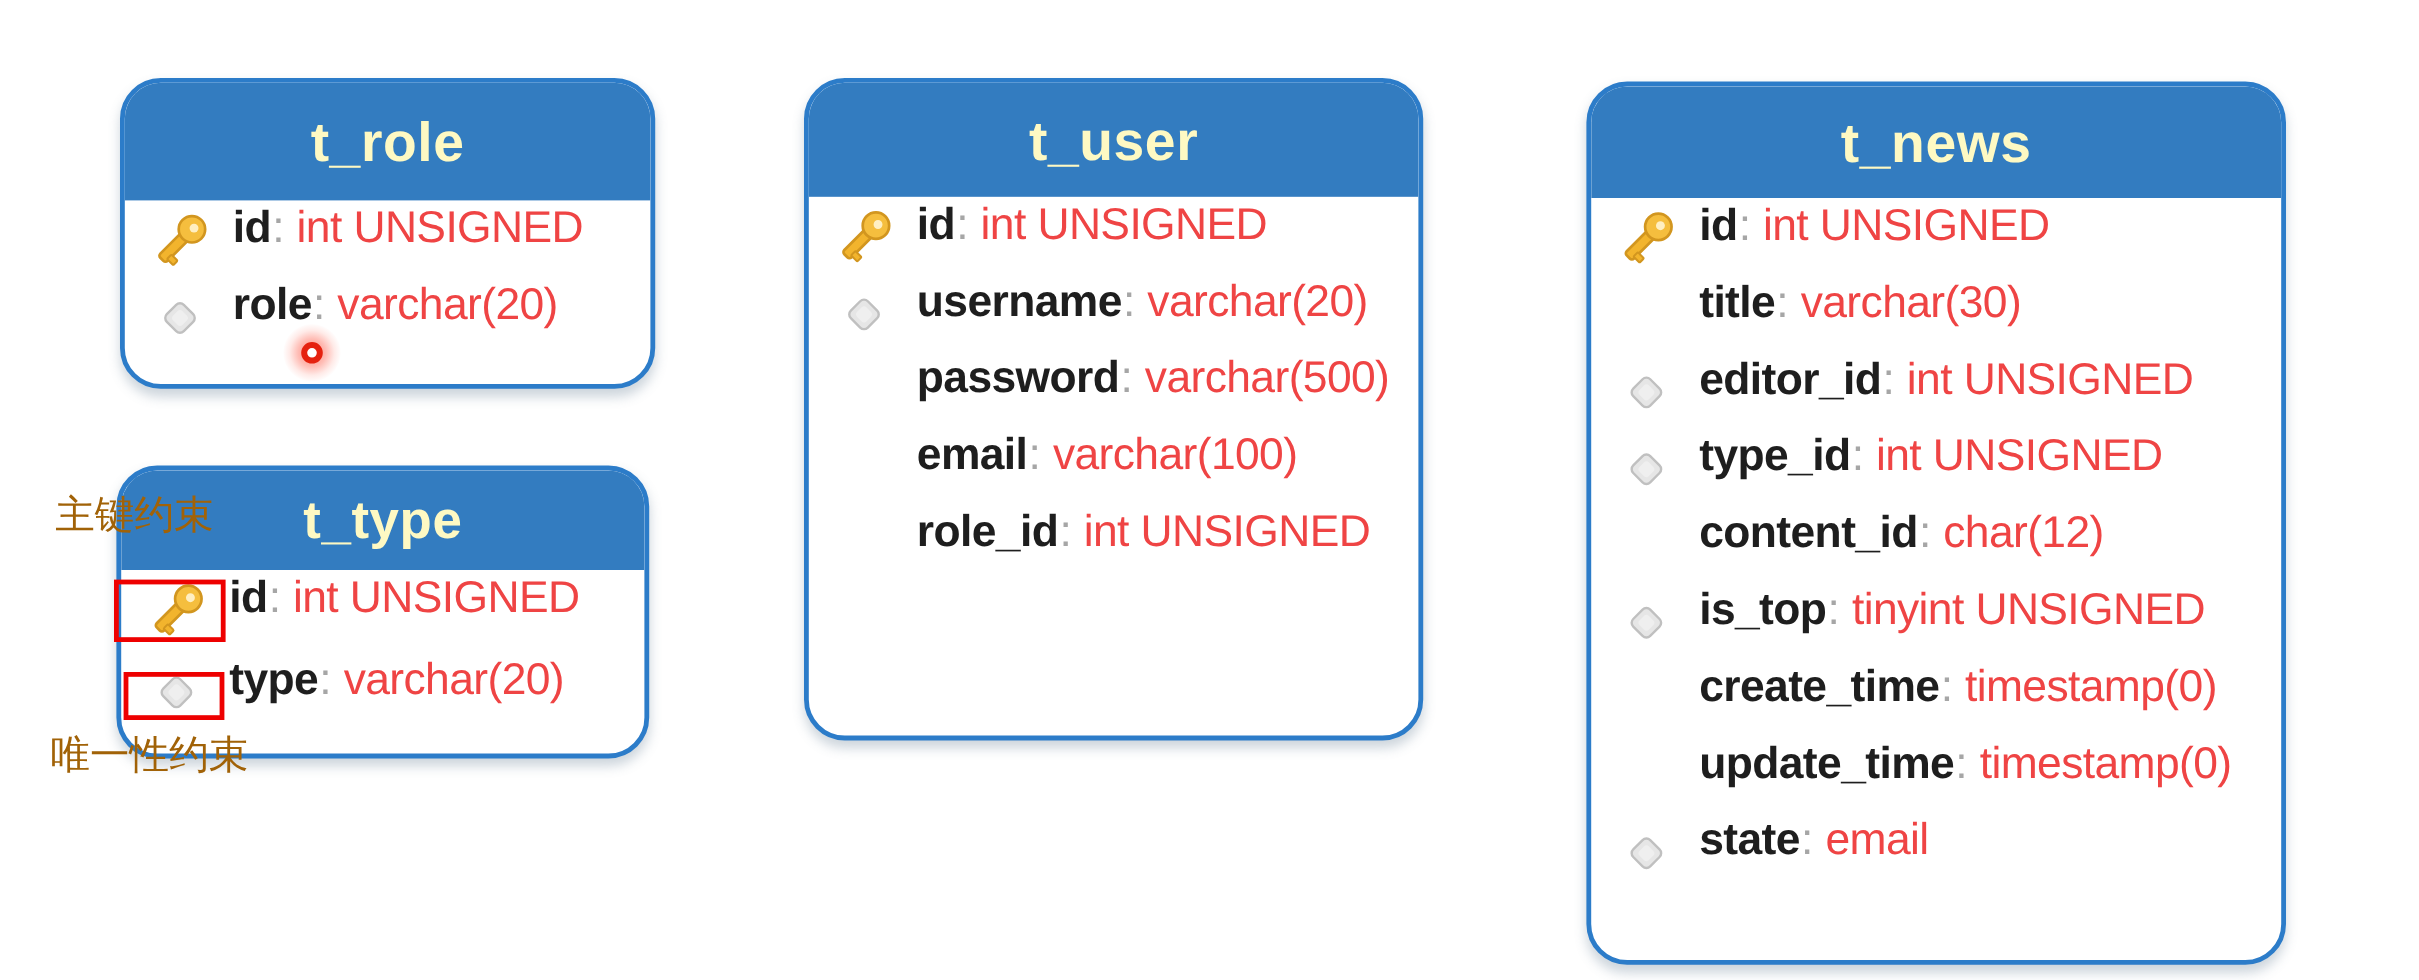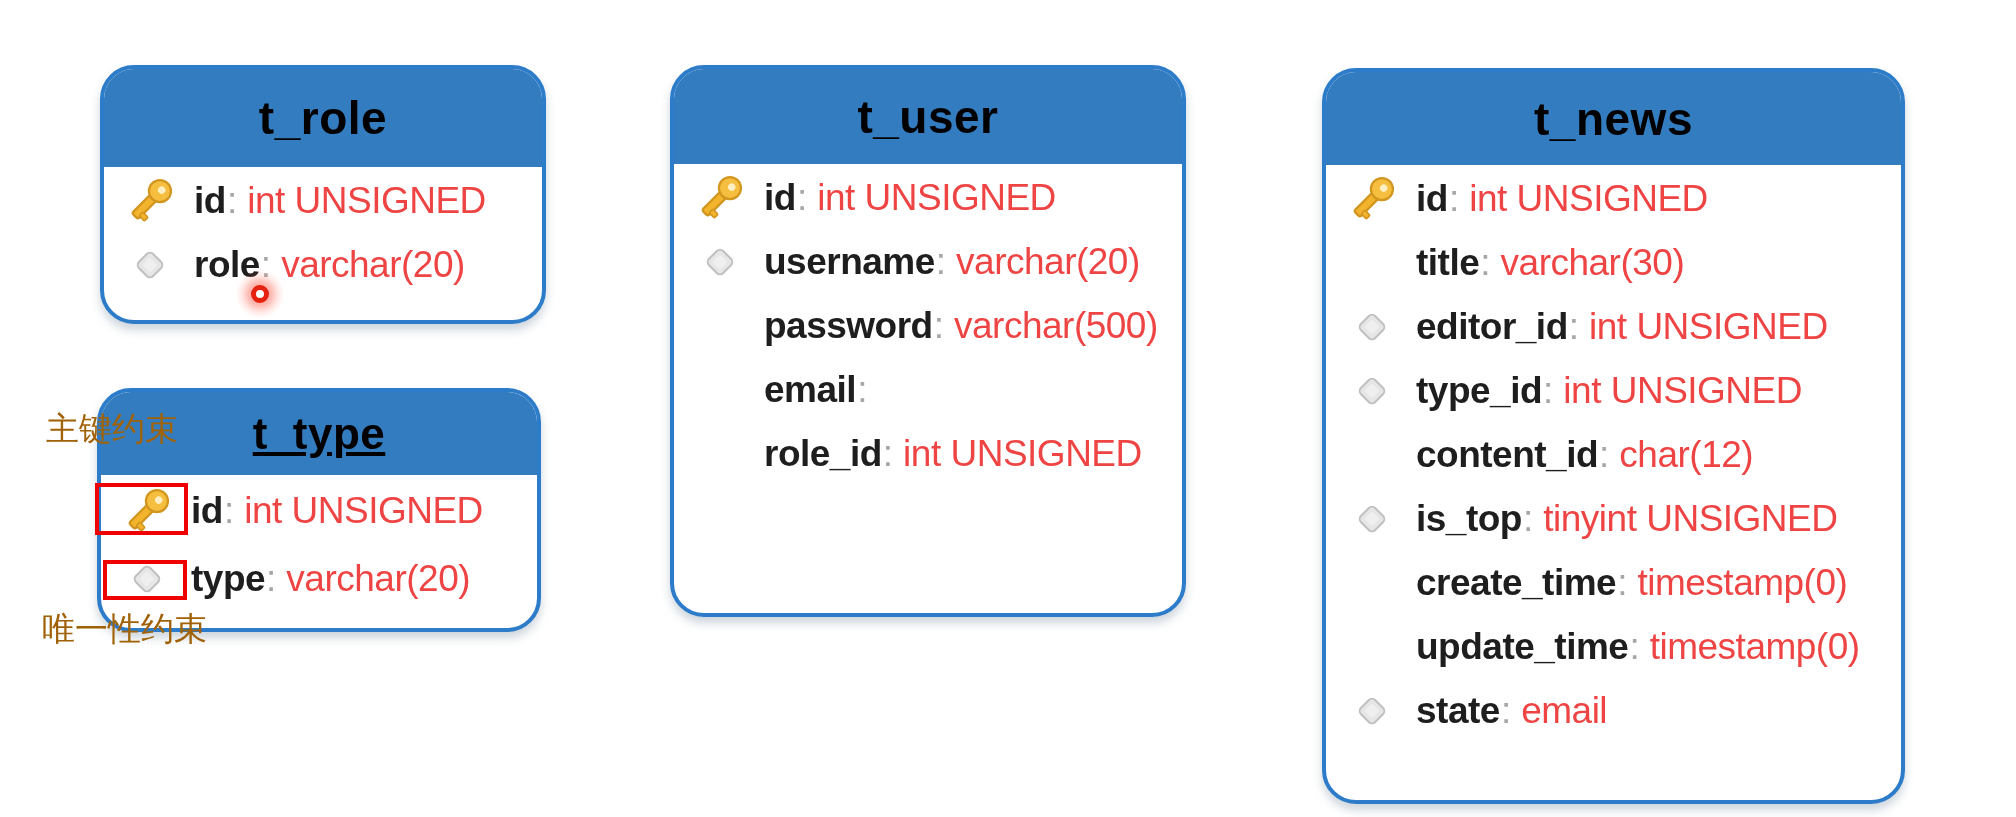--- a/index.html
+++ b/index.html
@@ -30,32 +30,32 @@
     width:100%;
     background:#337CC0;
     display:flex; align-items:center; justify-content:center;
   }
   .card--role .card-header { height:98px; }
   .card--user .card-header { height:95px; }
   .card--type .card-header { height:83px; }
   .card--news .card-header { height:93px; }
 
   .card-title {
-    color:#000000;
+    color:#fef9c3;
     font-size:46px;
     font-weight:700;
     letter-spacing:0.5px;
   }
-  .card--type .card-title { font-size:44px;text-decoration:underline; }
+  .card--type .card-title { font-size:44px; }
 
   .card-body { padding-top:2px; }
 
   .frow {
     height:64px;
-    display:flex; align-items:center;
+    display:flex; align-items:flex-start;
     padding-left:14px;
     white-space:nowrap;
   }
   .card--type .frow { height:68px; }
 
   .icell {
     flex:0 0 64px; width:64px; height:64px;
     display:flex; align-items:center; justify-content:center;
   }
   .fname  { font-size:37px; font-weight:700; color:#1E1E1E; margin-left:12px; letter-spacing:-0.5px; }
@@ -187,20 +187,21 @@
       <div class="frow">
         <span class="icell"></span>
         <span class="fname">password</span>
           <span class="fcolon">:</span>
         <span class="ftype">varchar(500)</span>
       </div>
       <div class="frow">
         <span class="icell"></span>
         <span class="fname">email</span>
           <span class="fcolon">:</span>
+        <span class="ftype">varchar(100)</span>
       </div>
       <div class="frow">
         <span class="icell"></span>
         <span class="fname">role_id</span>
           <span class="fcolon">:</span>
         <span class="ftype">int UNSIGNED</span>
       </div>
     </div>
   </div>
 

